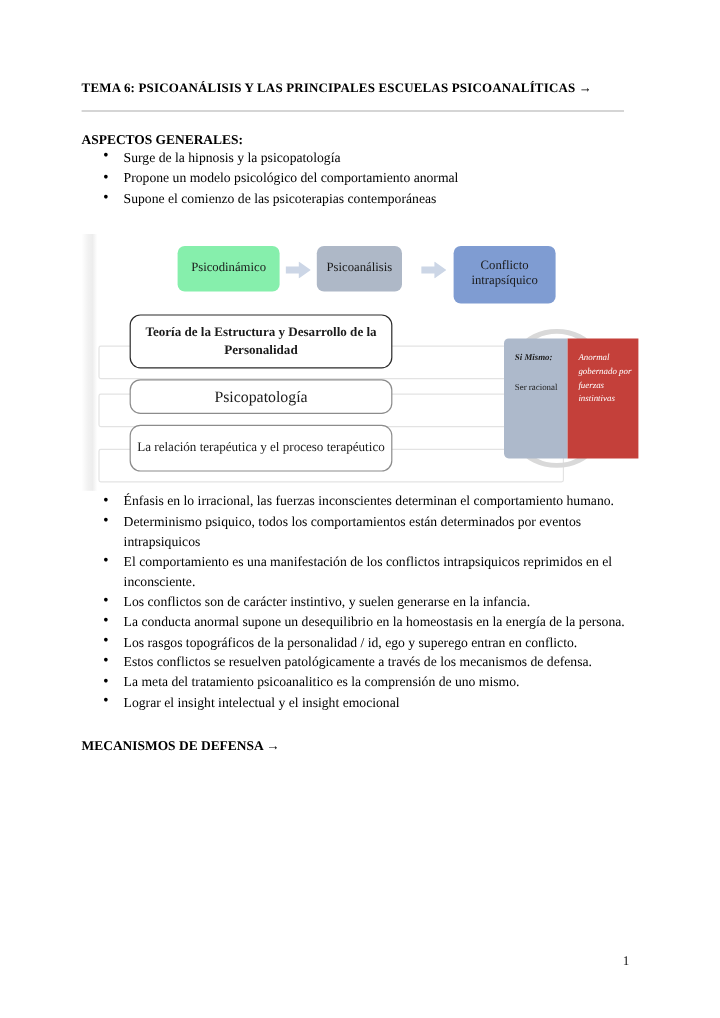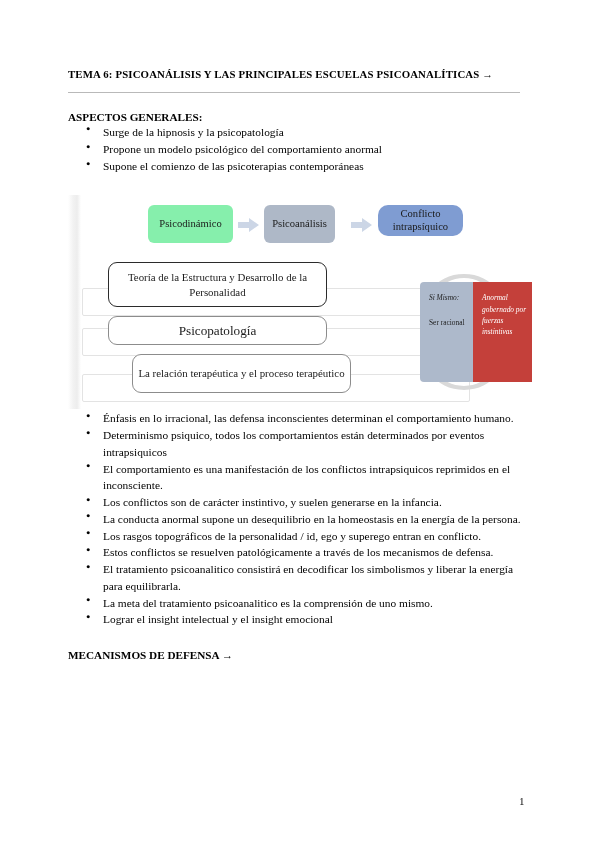--- a/index.html
+++ b/index.html
@@ -106,23 +106,22 @@
   }
   .flow-1 {
     left: 80px; top: 17px; width: 85px; height: 38px;
     background: #86efac;
   }
   .flow-2 {
     left: 196px; top: 17px; width: 71px; height: 38px;
     background: #aeb8c7;
   }
   .flow-3 {
-    left: 310px; top: 17px; width: 85px; height: 31px;
+    left: 310px; top: 17px; width: 85px; height: 48px;
     background: #7f9cd2;
-    border-radius: 10px;
   }
   .flow-arrow {
     position: absolute;
     top: 30px;
     width: 21px; height: 14px;
     color: #ccd6e6;
   }
   .arrow-a { left: 170px; }
   .arrow-b { left: 283px; }
   .flow-arrow svg { display: block; }
@@ -148,30 +147,30 @@
     align-items: center;
     justify-content: center;
     text-align: center;
     font-size: 10.9px;
     line-height: 1.38;
     color: #1b1b1b;
   }
   .rl-1 {
     left: 40px; top: 74px; width: 217px; height: 43px;
     border-color: #2b2b2b;
+    font-weight: bold;
   }
   .rl-2 {
     left: 40px; top: 128px; width: 217px; height: 27px;
     border-color: #8c8c8c;
     font-size: 13.2px;
   }
   .rl-3 {
     left: 40px; top: 166px; width: 217px; height: 37px;
     border-color: #8c8c8c;
-    margin-left: 24px;
   }
 
   
   .pair-wrap {
     position: absolute;
     left: 334px; top: 76px;
     width: 128px; height: 136px;
   }
   .pair-ring {
     position: absolute;
@@ -194,21 +193,21 @@
     border-radius: 4px 0 0 4px;
     color: #1d1d1d;
   }
   .pair-right {
     left: 71px; width: 64px;
     background: #c4403a;
     border-radius: 0 4px 4px 0;
     color: #ffffff;
   }
   .pair-left .line-b { margin-top: 13px; font-style: normal; }
-  .pair-left .line-a { font-weight: normal; }
+  .pair-left .line-a { font-weight: bold; }
 
   
   .page-num {
     position: absolute;
     left: 519px;
     top: 795px;
     font-size: 11px;
     color: #111;
   }
 </style>
@@ -271,28 +270,27 @@
           <div class="line-b">Ser racional</div>
         </div>
         <div class="pair-box pair-right">
           <div>Anormal gobernado por fuerzas instintivas</div>
         </div>
       </div>
 
     </div>
 
     <ul class="bullets tight">
-      <li>Énfasis en lo irracional, las defensa inconscientes determinan el comportamiento humano.</li>
+      <li>Énfasis en lo irracional, las fuerzas inconscientes determinan el comportamiento humano.</li>
       <li>Determinismo psiquico, todos los comportamientos están determinados por eventos intrapsiquicos</li>
       <li>El comportamiento es una manifestación de los conflictos intrapsiquicos reprimidos en el inconsciente.</li>
       <li>Los conflictos son de carácter instintivo, y suelen generarse en la infancia.</li>
       <li>La conducta anormal supone un desequilibrio en la homeostasis en la energía de la persona.</li>
       <li>Los rasgos topográficos de la personalidad / id, ego y superego entran en conflicto.</li>
       <li>Estos conflictos se resuelven patológicamente a través de los mecanismos de defensa.</li>
-      <li>El tratamiento psicoanalitico consistirá en decodificar los simbolismos y liberar la energía para equilibrarla.</li>
       <li>La meta del tratamiento psicoanalitico es la comprensión de uno mismo.</li>
       <li>Lograr el insight intelectual y el insight emocional</li>
     </ul>
 
     <div style="height:20px"></div>
 
     <h2 class="section-head">MECANISMOS DE DEFENSA →</h2>
 
   </div>
 

